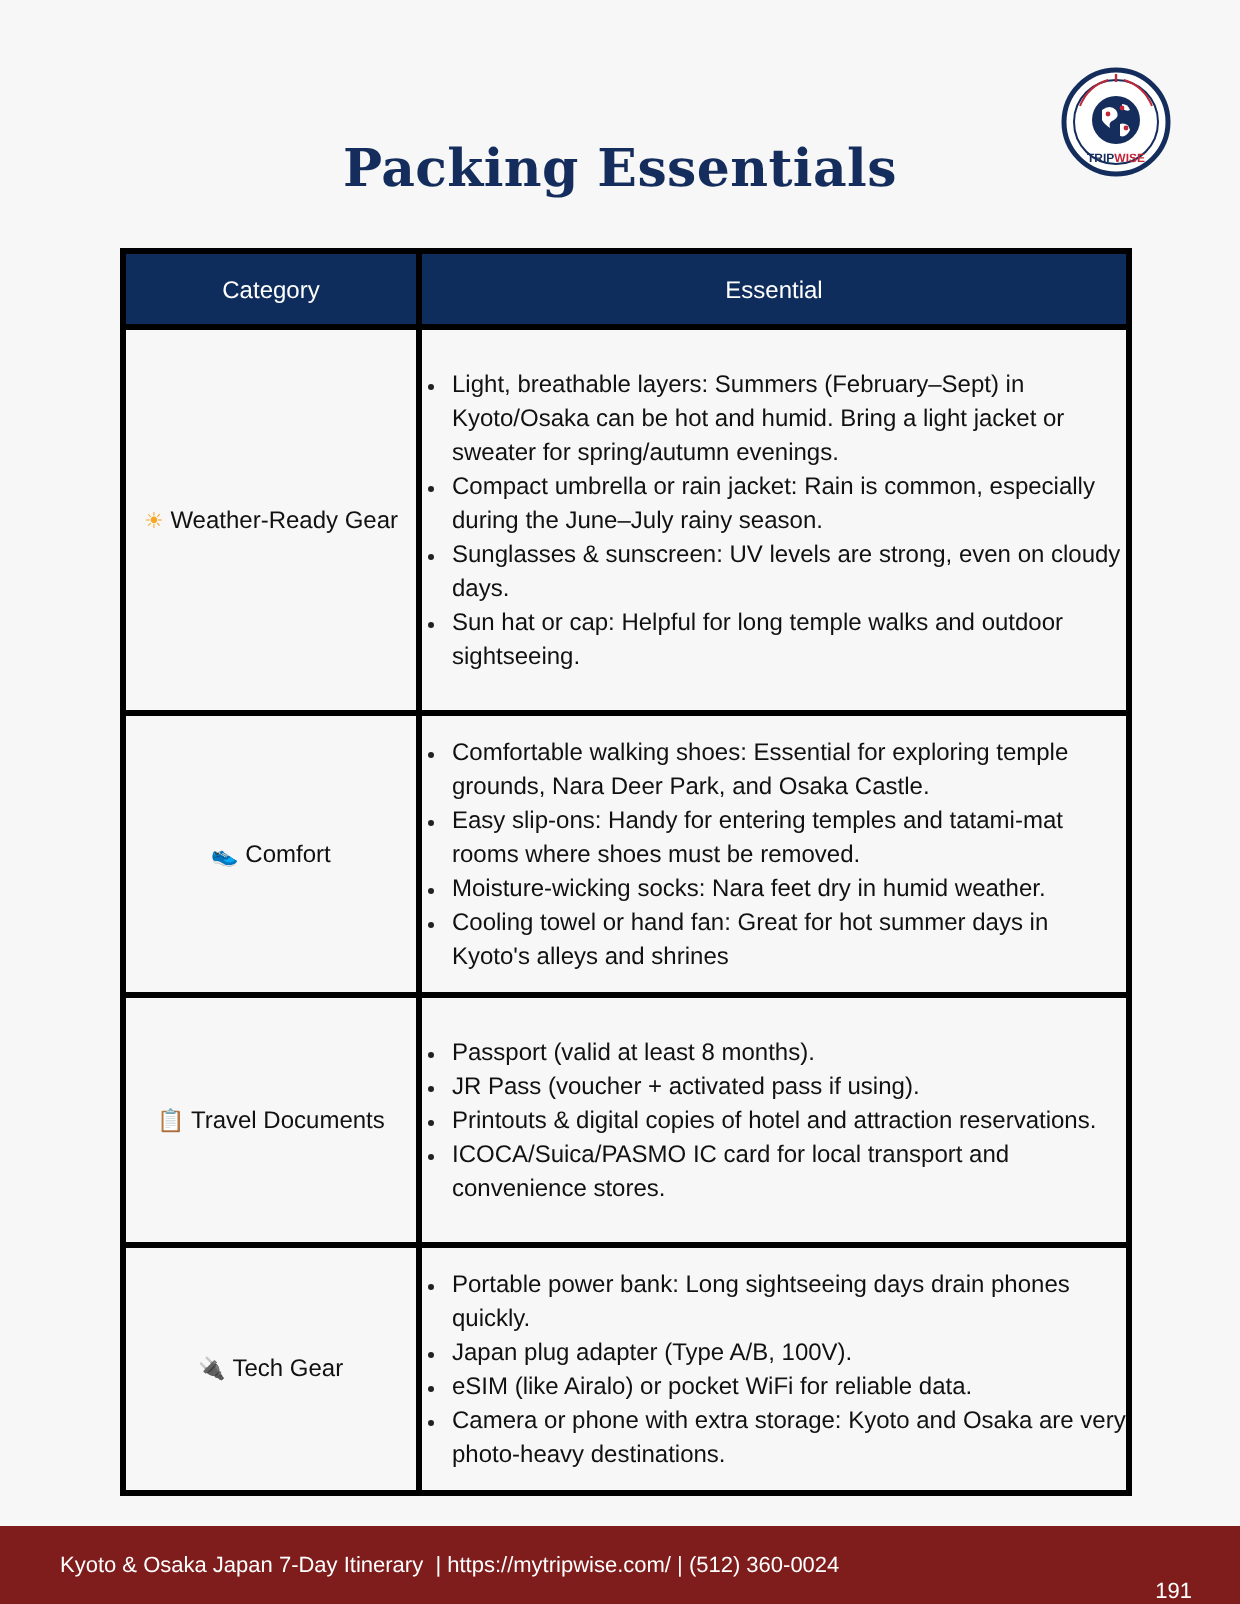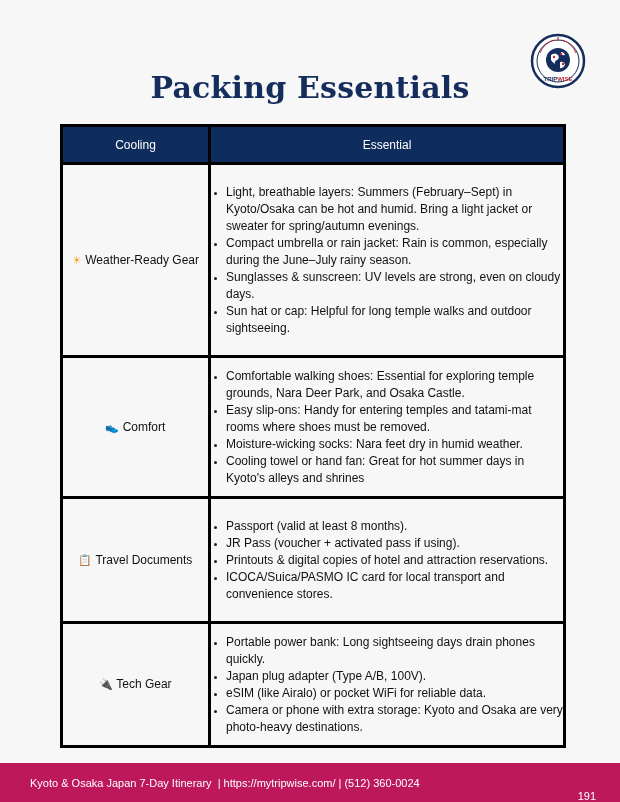--- a/index.html
+++ b/index.html
@@ -9,21 +9,21 @@
     font-family: "Liberation Sans", sans-serif;
     color: #111;
   }
   .logo {
     position: absolute; left: 530px; top: 33px; width: 56px; height: 56px;
   }
   .title {
     position: absolute; left: 0; right: 0; top: 70px;
     text-align: center;
     font-family: "DejaVu Serif", serif;
-    font-weight: bold; font-size: 30px; color: #142d5c;
+    font-weight: bold; font-size: 26px; color: #142d5c;
     letter-spacing: 0.2px;
   }
   table.pack {
     position: absolute; left: 60px; top: 124px;
     width: 503px;
     border-collapse: collapse;
     table-layout: fixed;
   }
   table.pack th, table.pack td {
     border: 3px solid #000;
@@ -49,21 +49,21 @@
     content: ""; position: absolute; left: -12px; top: 8px;
     width: 3px; height: 3px; background: #222; border-radius: 50%;
   }
   .emoji { font-family: "DejaVu Sans", sans-serif; font-size: 11px; }
   .sun { color: #f5a623; }
   .shoe { color: #c0283a; }
   .clip { color: #c27a55; }
   .plug { color: #333; }
   .footer {
     position: absolute; left: 0; right: 0; top: 763px; height: 39px;
-    background: #be185d; color: #fff; font-size: 11px;
+    background: #7f1d1d; color: #fff; font-size: 11px;
   }
   .footer .ftext { position: absolute; left: 30px; top: 14px; }
   .footer .fpage { position: absolute; right: 24px; top: 14px; margin-top: 13px; }
 </style>
 </head>
 <body>
 
 <div class="logo">
   <svg width="56" height="56" viewBox="0 0 56 56">
     <circle cx="28" cy="28" r="26" fill="#fff" stroke="#142d5c" stroke-width="2.5"></circle>
@@ -84,21 +84,21 @@
 
 <div class="title">Packing Essentials</div>
 
 <table class="pack">
   <colgroup>
       <col class="c1">
       <col class="c2">
     </colgroup>
   <thead>
     <tr>
-      <th>Cooling</th>
+      <th>Category</th>
       <th>Essential</th>
     </tr>
   </thead>
   <tbody>
     <tr style="height:193px;">
       <td class="cat">
         <span class="emoji sun">☀</span>
         <span>Weather-Ready Gear</span>
       </td>
       <td class="ess">

